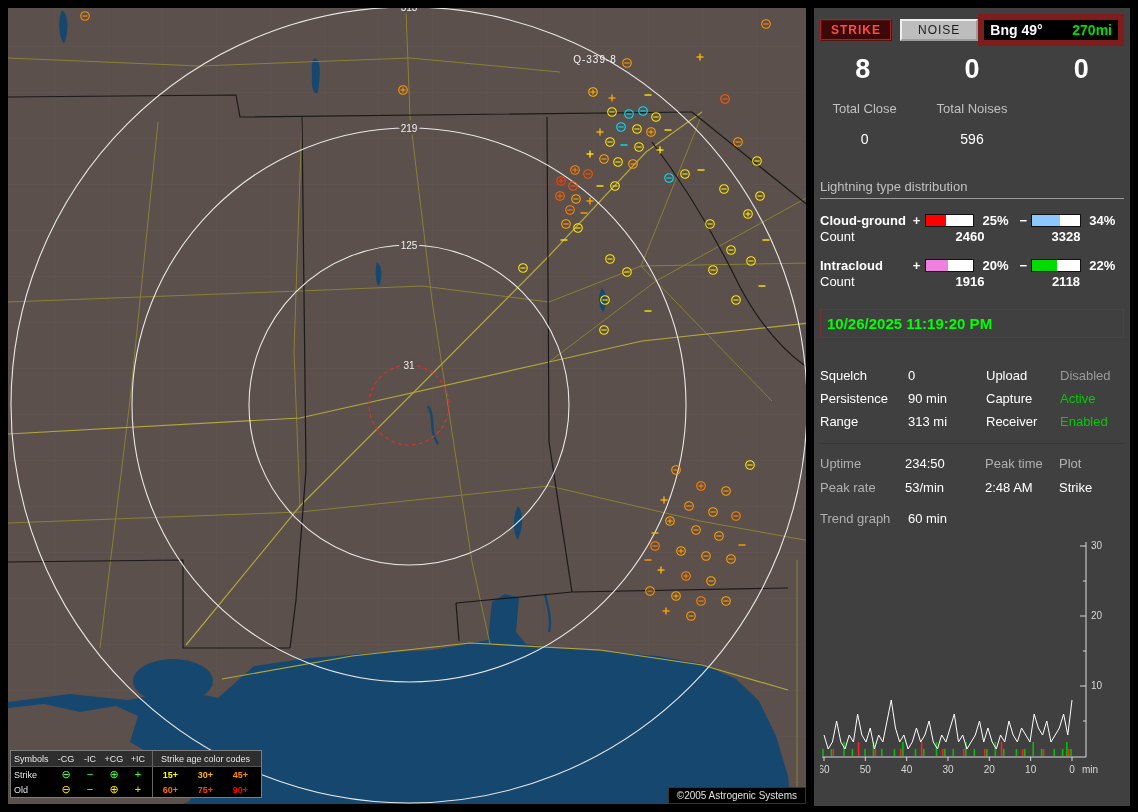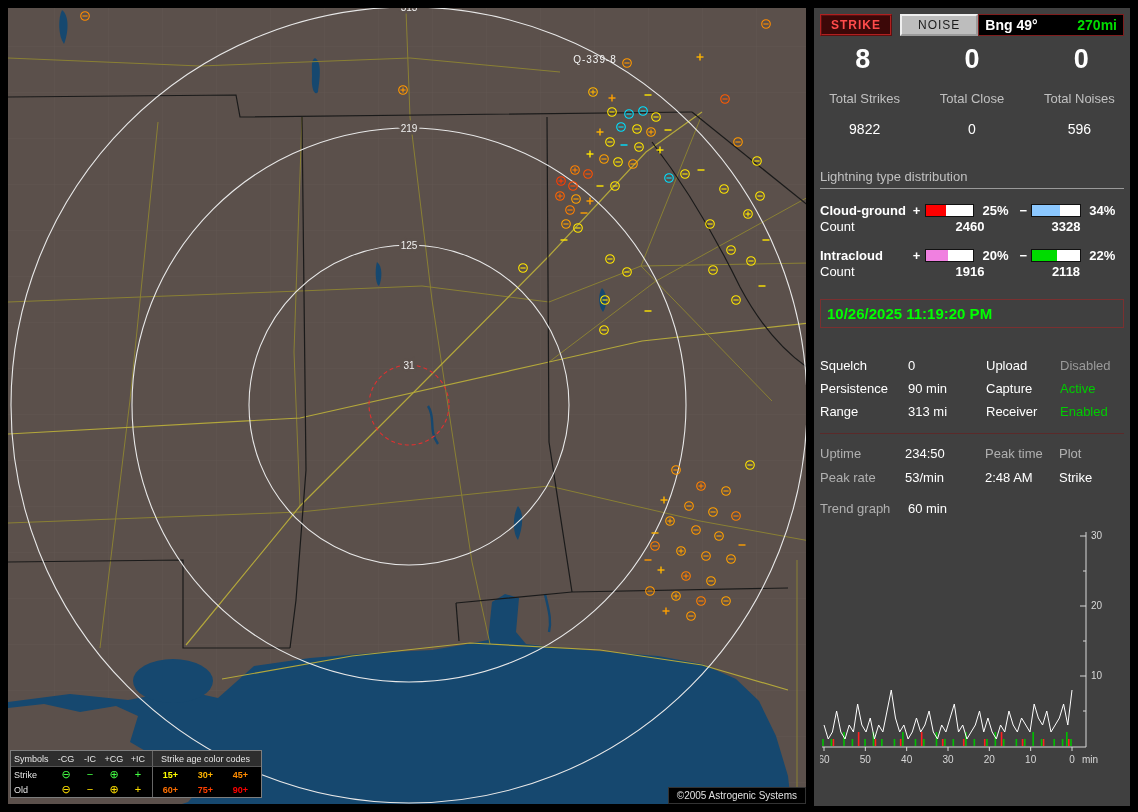--- a/index.html
+++ b/index.html
@@ -25,21 +25,21 @@
              padding:2px 8px;font-size:10px;color:#e0e0e0;}
   
   .panel{position:absolute;left:814px;top:8px;width:316px;height:798px;background:#404040;font-size:13px;}
   .p-inner{padding:6px 6px 0 6px;}
   .top-row{display:flex;align-items:center;}
   .strike-btn{background:#3c0808;color:#ff4b4b;border:2px ridge #b02020;font-weight:bold;
               font-size:12px;padding:2px 9px;font-family:inherit;letter-spacing:1px;}
   .btn3d{background:#bdbdbd;color:#1c1c1c;border:2px outset #efefef;font-size:12px;
          padding:2px 16px;font-family:inherit;}
   .noise-btn{margin-left:8px;letter-spacing:1px;}
-  .bng-box{margin-left:auto;width:132px;border:1px solid #7f1d1d;background:#000;display:flex;
+  .bng-box{margin-left:auto;width:132px;border:6px solid #7f1d1d;background:#000;display:flex;
            justify-content:space-between;align-items:center;padding:2px 6px;font-weight:bold;font-size:14px;}
   .bng-range{color:#00dc00;}
   .rates{display:grid;grid-template-columns:1fr 1fr 1fr;column-gap:24px;margin-top:24px;}
   .rates button{width:100%;}
   .bignums{display:grid;grid-template-columns:1fr 1fr 1fr;column-gap:24px;margin-top:8px;}
   .bignum{font-size:27px;font-weight:bold;text-align:center;}
   .totals{display:grid;grid-template-columns:1fr 1fr 1fr;column-gap:18px;margin-top:16px;text-align:center;}
   .tot-label{color:#c0c0c0;}
   .tot-val{margin-top:15px;font-size:14px;}
   .dist-title{color:#c0c0c0;margin-top:32px;padding-bottom:4px;border-bottom:1px solid #9a9a9a;}
@@ -541,24 +541,20 @@
         </div>
       </div>
 
       <div class="bignums">
         <div class="bignum">8</div>
         <div class="bignum">0</div>
         <div class="bignum">0</div>
       </div>
 
       <div class="totals">
-        <div>
-          <div class="tot-label">Total Strikes</div>
-          <div class="tot-val">9822</div>
-        </div>
         <div>
           <div class="tot-label">Total Close</div>
           <div class="tot-val">0</div>
         </div>
         <div>
           <div class="tot-label">Total Noises</div>
           <div class="tot-val">596</div>
         </div>
       </div>
 

